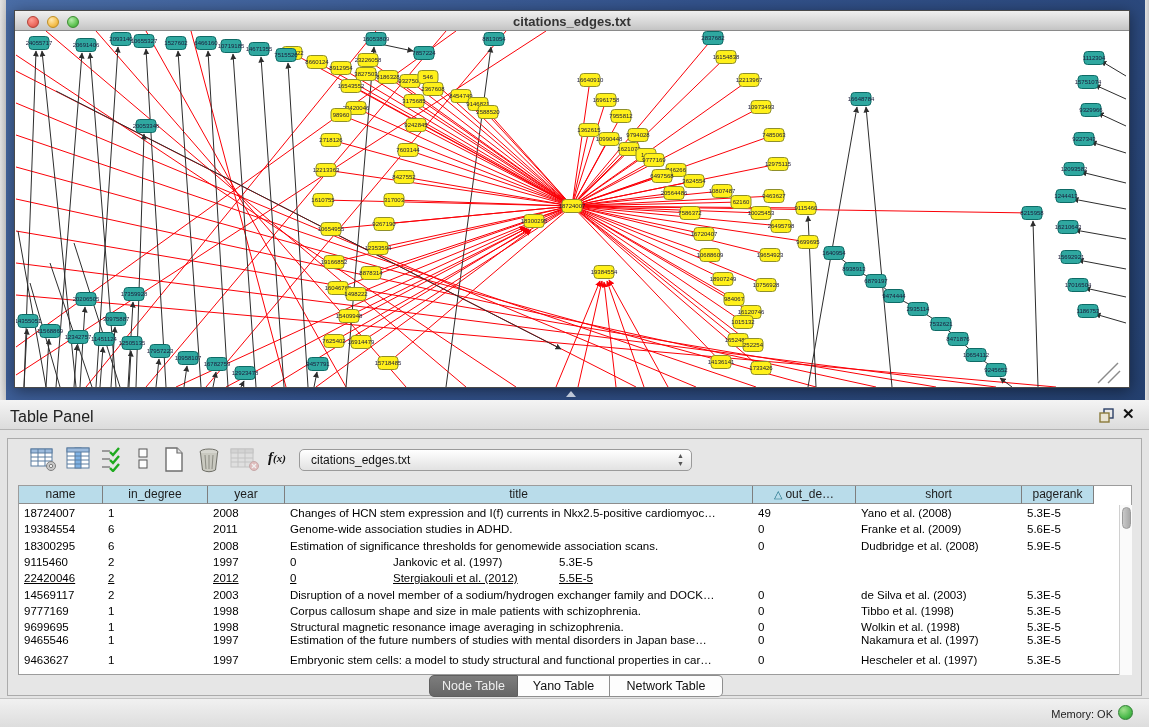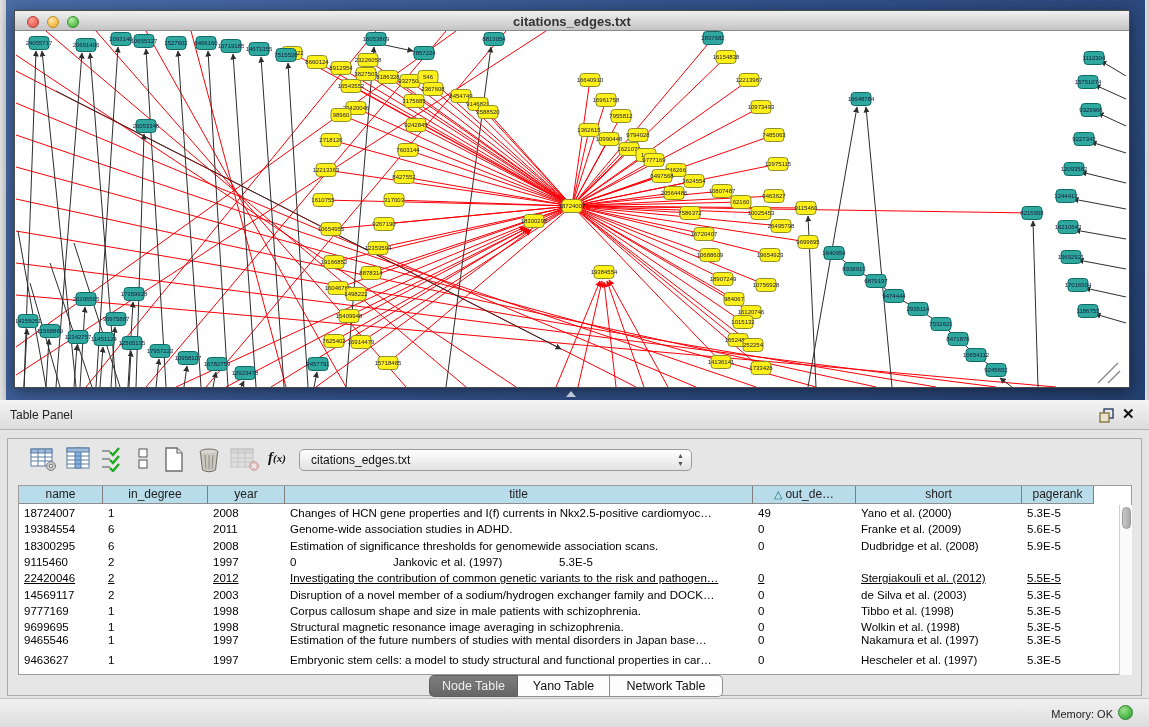--- a/index.html
+++ b/index.html
@@ -26,21 +26,21 @@
   .canvas-wrap { position:absolute; left:1px; top:20px; width:1112px; height:356px; background:#ffffff; overflow:hidden; }
 
   
   .sash-grabber { position:absolute; left:566px; top:391px; width:0; height:0;
     border-left:5px solid transparent; border-right:5px solid transparent; border-bottom:6px solid #d8dee8; opacity:.85; }
 
   
   .table-panel { position:absolute; left:0; top:400px; width:1149px; height:327px; background:#e4e4e4; }
   .tp-header { position:absolute; left:0; top:0; width:1149px; height:30px;
     background:linear-gradient(#f4f4f4,#dcdcdc); border-bottom:1px solid #b4b4b4; }
-  .tp-title { position:absolute; left:10px; top:8px; font-size:12px; color:#222; }
+  .tp-title { position:absolute; left:10px; top:8px; font-size:16px; color:#222; }
   .tp-float { position:absolute; left:1098px; top:7px; width:18px; height:17px; }
   .tp-close { position:absolute; left:1122px; top:5px; font-size:15px; font-weight:bold; color:#111; cursor:default; }
   .tp-body-border { position:absolute; left:7px; top:38px; width:1135px; height:258px;
     border:1px solid #ababab; background:#e6e6e6; }
 
   
   .toolbar { position:absolute; left:12px; top:440px; width:1149px; height:44px; }
   .tb-icon { position:absolute; top:6px; }
   .combo { position:absolute; left:287px; top:9px; width:393px; height:22px;
     background:linear-gradient(#ffffff,#ededed 60%,#e2e2e2); border:1px solid #9a9a9a; border-radius:5px;
@@ -862,23 +862,23 @@
       <div class="gh-cell" style="width: 468px;">title</div>
       <div class="gh-cell" style="width: 103px;"><span class="sort-tri">△ </span>out_de…</div>
       <div class="gh-cell" style="width: 166px;">short</div>
       <div class="gh-cell" style="width: 72px;">pagerank</div>
     </div>
   <div id="grid-rows">
       <div class="grid-row" style="top: 19px;">
         <div class="gr-cell" style="width: 84px;">18724007</div>
         <div class="gr-cell" style="width: 105px;">1</div>
         <div class="gr-cell" style="width: 77px;">2008</div>
-        <div class="gr-cell" style="width: 468px;">Changes of HCN gene properties and I(f) currents in Nkx2.5-positive cardiomyoc…</div>
+        <div class="gr-cell" style="width: 468px;">Changes of HCN stem expression and I(f) currents in Nkx2.5-positive cardiomyoc…</div>
         <div class="gr-cell" style="width: 103px;">49</div>
-        <div class="gr-cell" style="width: 166px;">Yano et al. (2000)</div>
+        <div class="gr-cell" style="width: 166px;">Yano et al. (2008)</div>
         <div class="gr-cell" style="width: 72px;">5.3E-5</div>
       </div>
       <div class="grid-row" style="top: 35.3px;">
         <div class="gr-cell" style="width: 84px;">19384554</div>
         <div class="gr-cell" style="width: 105px;">6</div>
         <div class="gr-cell" style="width: 77px;">2011</div>
         <div class="gr-cell" style="width: 468px;">Genome-wide association studies in ADHD.</div>
         <div class="gr-cell" style="width: 103px;">0</div>
         <div class="gr-cell" style="width: 166px;">Franke et al. (2009)</div>
         <div class="gr-cell" style="width: 72px;">5.6E-5</div>
@@ -897,21 +897,20 @@
         <div class="gr-cell" style="width: 105px;">2</div>
         <div class="gr-cell" style="width: 77px;">1997</div>
         <div class="gr-cell" style="width: 103px;">0</div>
         <div class="gr-cell" style="width: 166px;">Jankovic et al. (1997)</div>
         <div class="gr-cell" style="width: 72px;">5.3E-5</div>
       </div>
       <div class="grid-row" style="top: 84.2px; text-decoration: underline;">
         <div class="gr-cell" style="width: 84px;">22420046</div>
         <div class="gr-cell" style="width: 105px;">2</div>
         <div class="gr-cell" style="width: 77px;">2012</div>
-        <div class="gr-cell" style="width: 468px;">Investigating the contribution of common genetic variants to the risk and pathogen…</div>
         <div class="gr-cell" style="width: 103px;">0</div>
         <div class="gr-cell" style="width: 166px;">Stergiakouli et al. (2012)</div>
         <div class="gr-cell" style="width: 72px;">5.5E-5</div>
       </div>
       <div class="grid-row" style="top: 100.5px;">
         <div class="gr-cell" style="width: 84px;">14569117</div>
         <div class="gr-cell" style="width: 105px;">2</div>
         <div class="gr-cell" style="width: 77px;">2003</div>
         <div class="gr-cell" style="width: 468px;">Disruption of a novel member of a sodium/hydrogen exchanger family and DOCK…</div>
         <div class="gr-cell" style="width: 103px;">0</div>

